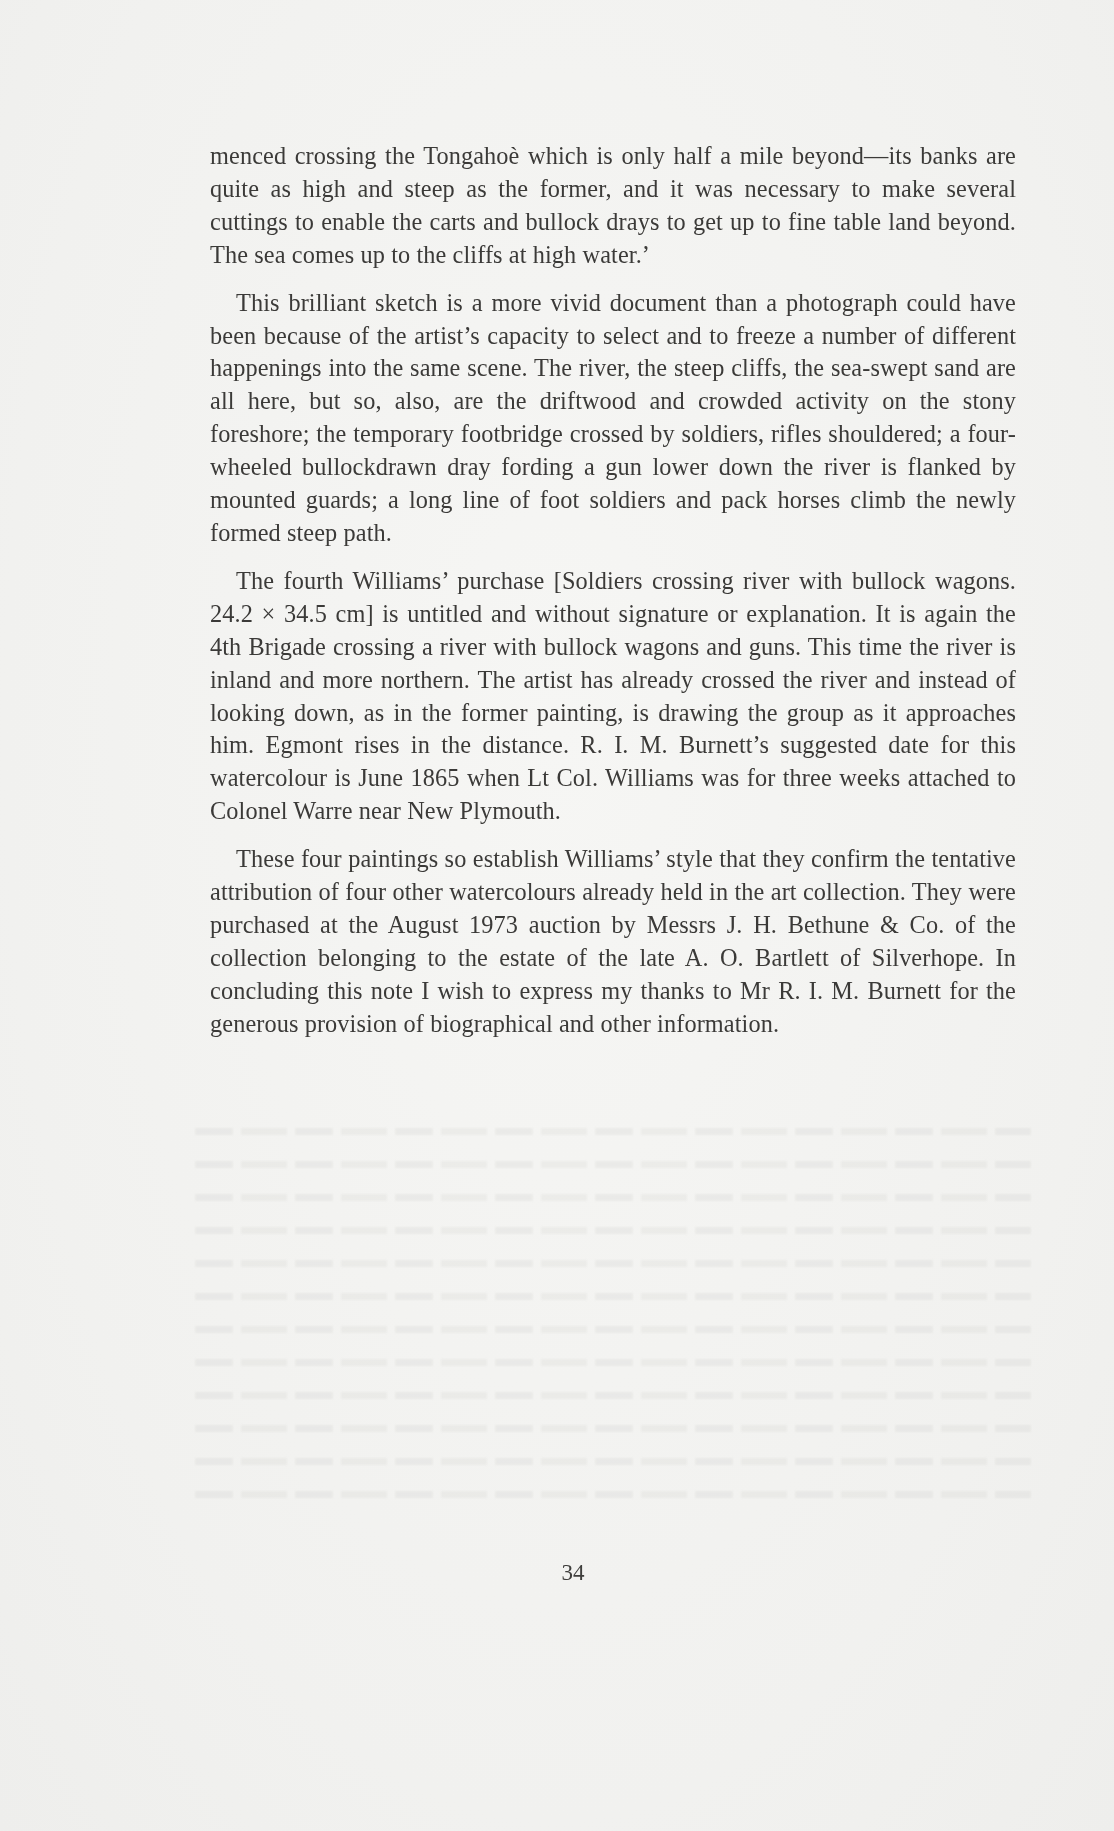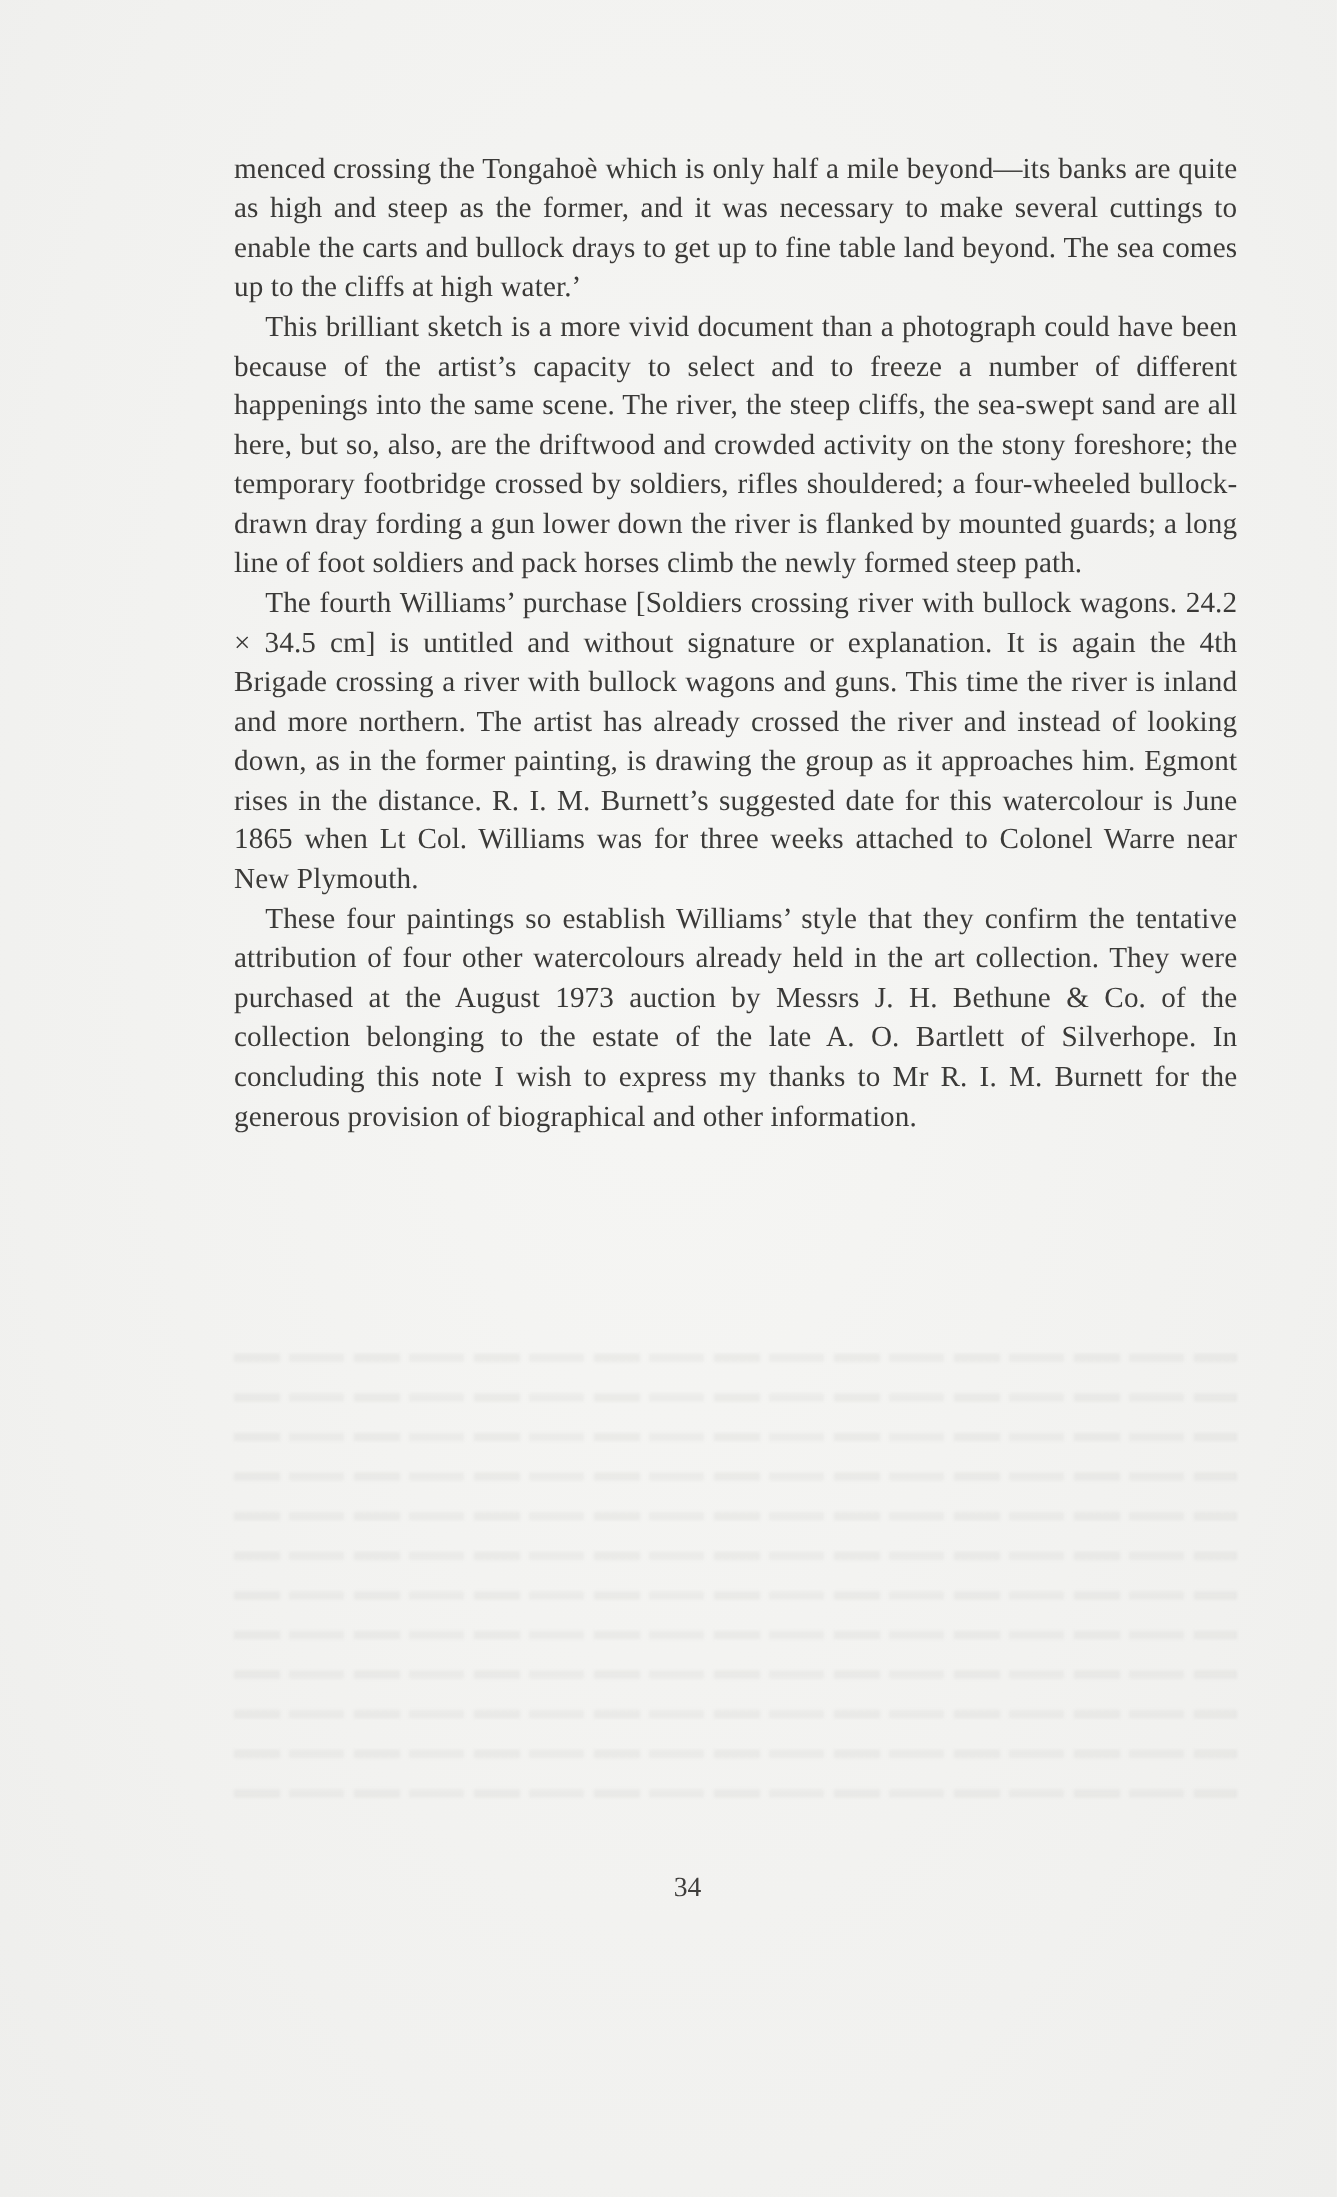--- a/index.html
+++ b/index.html
@@ -17,21 +17,21 @@
   }
   .text-column {
     position: absolute;
     left: 195px; top: 125px;
     width: 836px;
     font-size: 24.3px;
     line-height: 32.9px;
     text-align: justify;
     letter-spacing: 0.1px;
   }
-  .para { margin: 0; text-indent: 26px; hyphens: manual; }
+  .para { margin: 15px; text-indent: 26px; hyphens: manual; }
   .para.continuation { text-indent: 0; }
   .signature {
     text-align: right;
     margin: 0;
     padding-top: 2px;
   }
   .bleed {
     position: absolute;
     left: 195px; top: 1128px; width: 836px;
     pointer-events: none;

